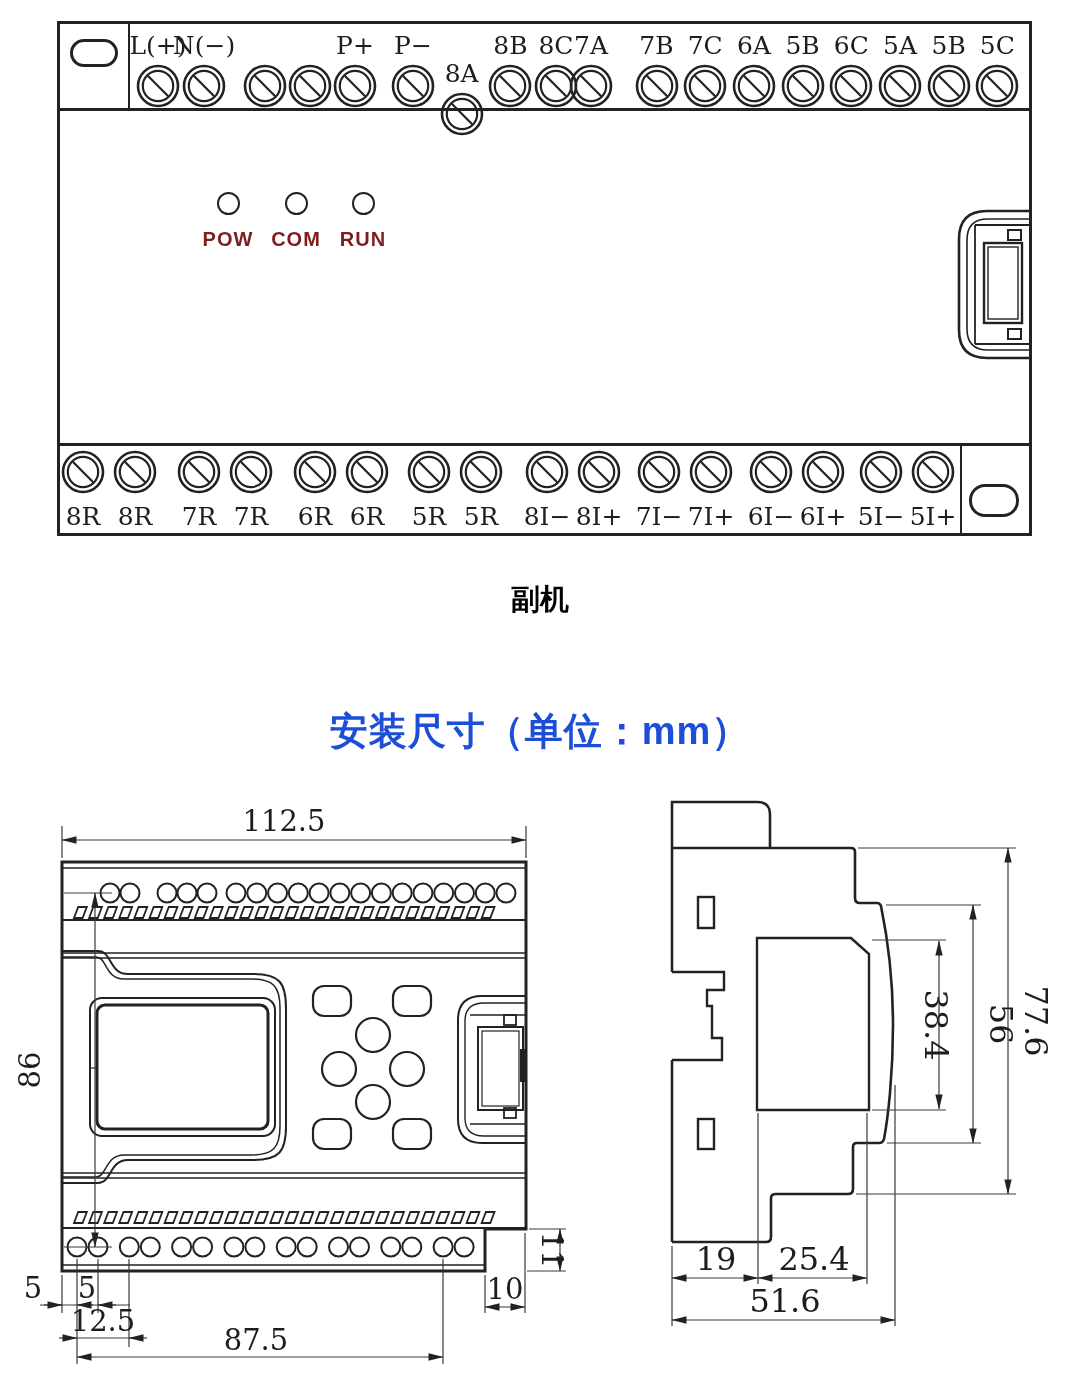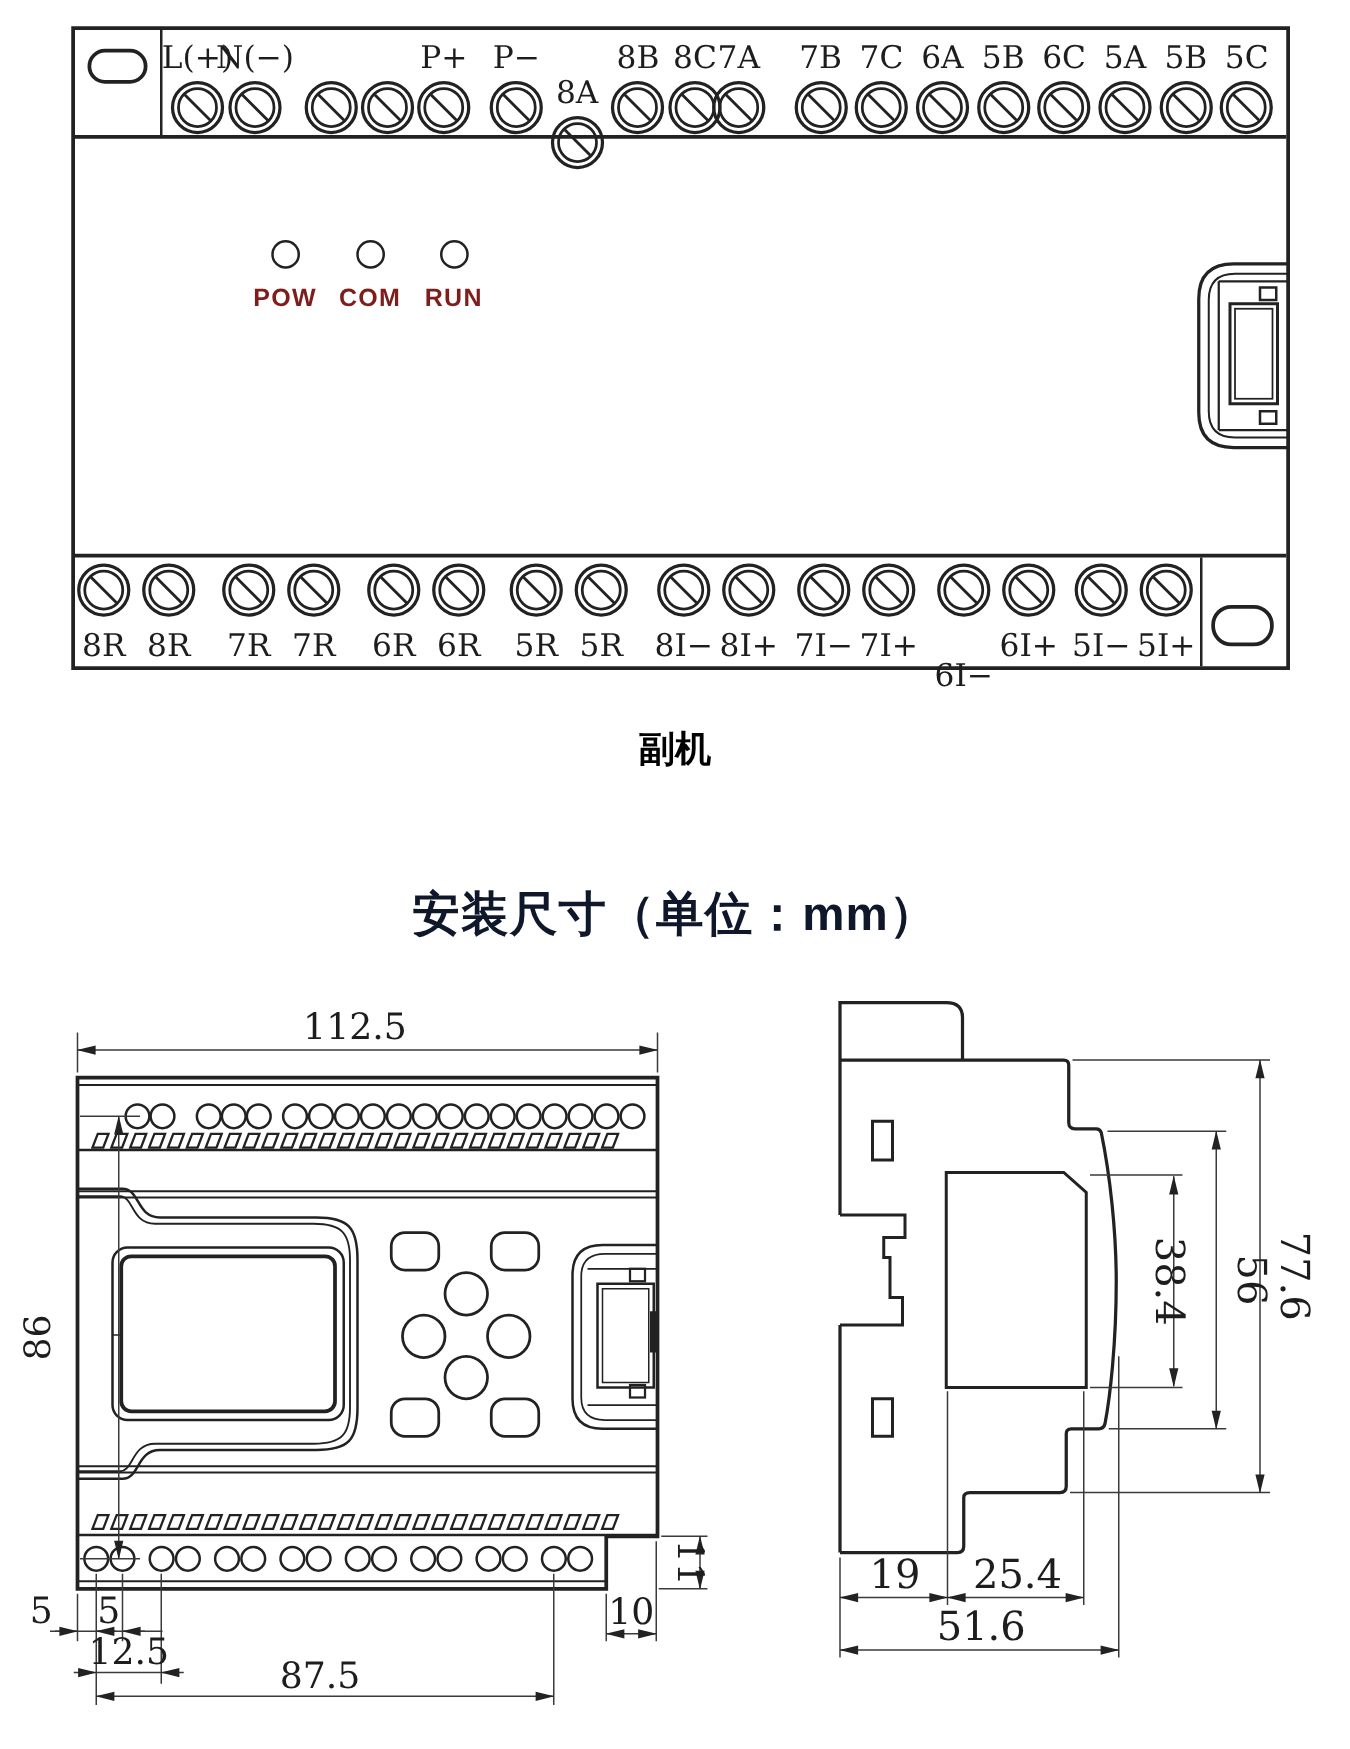--- a/index.html
+++ b/index.html
@@ -26,21 +26,21 @@
   .led-label{margin-top:13px;font-family:"Liberation Sans",sans-serif;font-weight:bold;
              font-size:20px;letter-spacing:1px;color:#7f1d1d;text-align:right;}
   
   .caption-fuji{position:absolute;left:0;right:0;top:580px;text-align:center;
                 font-family:"Liberation Serif",serif;font-weight:bold;font-size:29px;color:#000000;}
   .title-install{position:absolute;left:0;right:0;top:632px;text-align:center;
                  font-family:"Liberation Sans",sans-serif;font-weight:bold;font-size:46px;
                  letter-spacing:3px;color:#151515;}
   .subtitle-install{position:absolute;left:0;right:0;top:706px;text-align:center;
                     font-family:"Liberation Sans",sans-serif;font-weight:bold;font-size:38px;
-                    letter-spacing:1px;color:#0f172a;}
+                    letter-spacing:1px;color:#1d4ed8;}
   
   .fv{position:absolute;left:0;top:780px;}
   .sv{position:absolute;left:650px;top:780px;}
   svg text.dim{font-family:"DejaVu Serif",serif;font-size:29px;fill:#1d1d1d;}
   svg text.dimL{font-family:"DejaVu Serif",serif;font-size:32px;fill:#1d1d1d;}
 </style>
 </head>
 <body>
 
 <div class="page">
@@ -319,21 +319,21 @@
             <div class="tlabel">7I−</div>
           </div>
           <div class="term term-bot" style="left: 616px;">
             <svg width="44" height="44" viewBox="0 0 44 44">
               <circle cx="22" cy="22" r="20" fill="none" stroke="#222" stroke-width="2.6"></circle>
               <circle cx="22" cy="22" r="15.2" fill="none" stroke="#222" stroke-width="2.2"></circle>
               <line x1="11.8" y1="11.8" x2="32.2" y2="32.2" stroke="#222" stroke-width="2.2"></line>
             </svg>
             <div class="tlabel">7I+</div>
           </div>
-          <div class="term term-bot" style="left: 676px; gap: 24px;">
+          <div class="term term-bot" style="left: 676px;">
             <svg width="44" height="44" viewBox="0 0 44 44">
               <circle cx="22" cy="22" r="20" fill="none" stroke="#222" stroke-width="2.6"></circle>
               <circle cx="22" cy="22" r="15.2" fill="none" stroke="#222" stroke-width="2.2"></circle>
               <line x1="11.8" y1="11.8" x2="32.2" y2="32.2" stroke="#222" stroke-width="2.2"></line>
             </svg>
             <div class="tlabel">6I−</div>
           </div>
           <div class="term term-bot" style="left: 728px;">
             <svg width="44" height="44" viewBox="0 0 44 44">
               <circle cx="22" cy="22" r="20" fill="none" stroke="#222" stroke-width="2.6"></circle>

